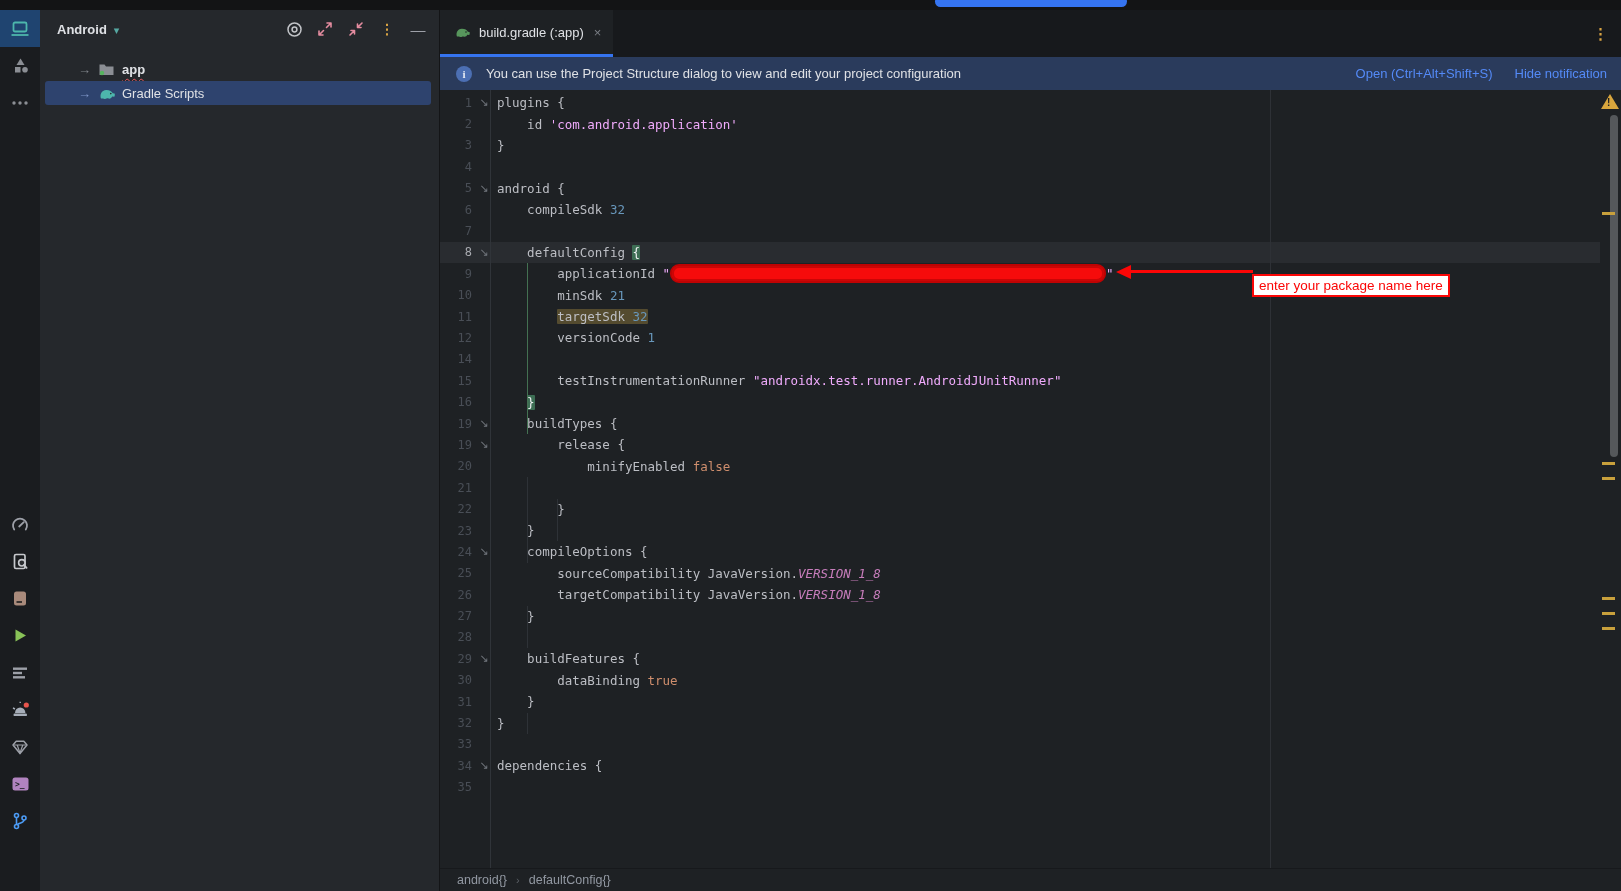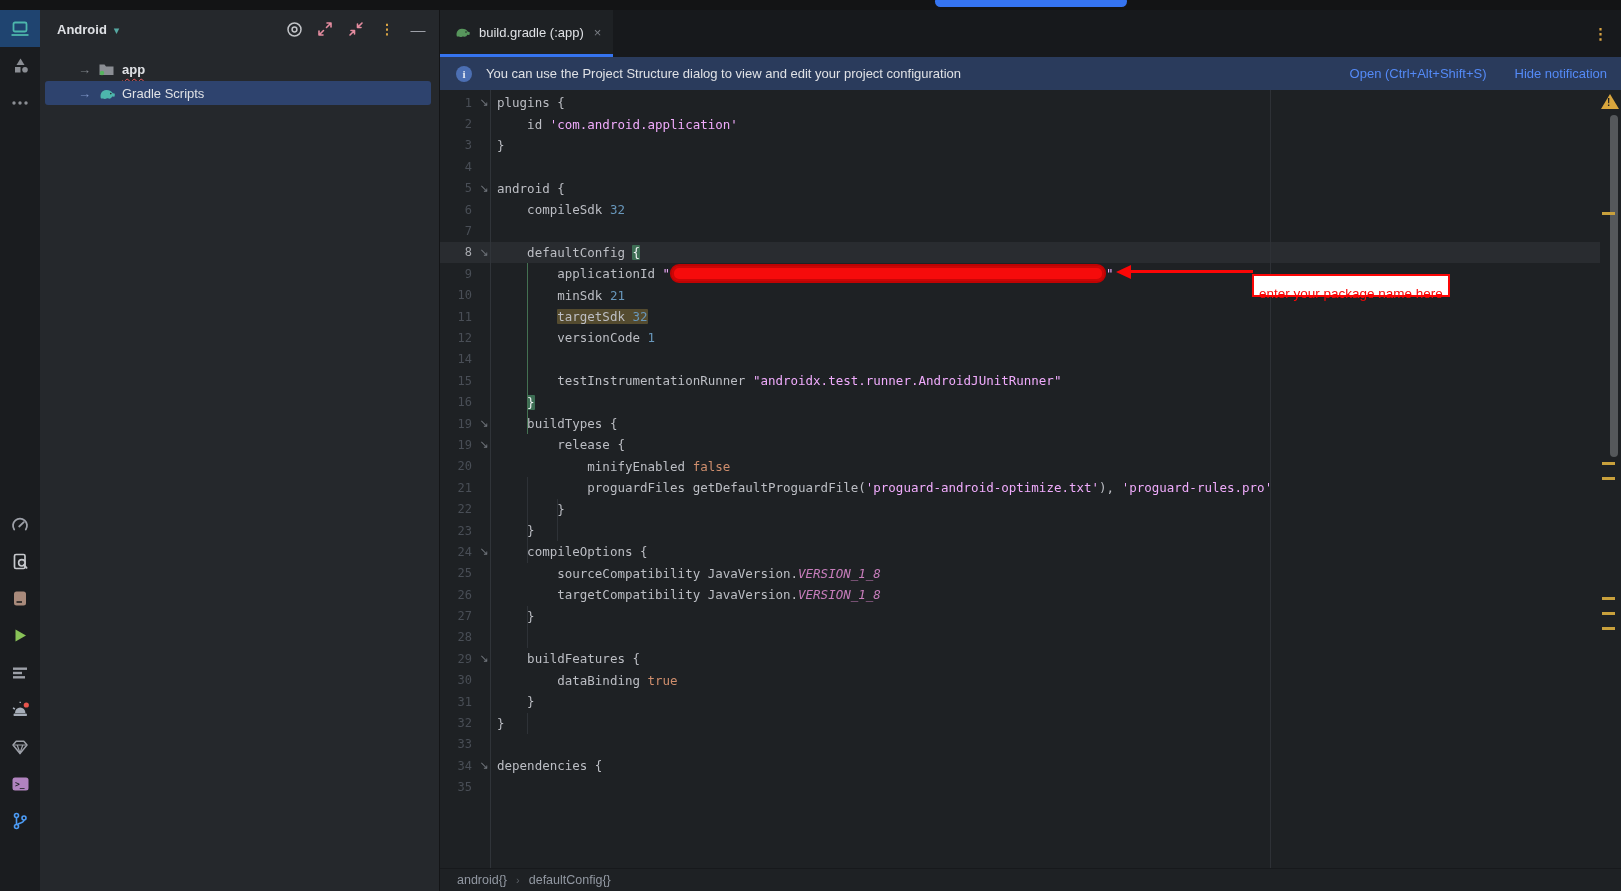--- a/index.html
+++ b/index.html
@@ -47,21 +47,21 @@
   .tab-close { color:#7A7E85; font-size:13px; margin-left:10px; cursor:pointer; }
   #tab-more { margin-left:auto; align-self:center; padding-right:13px; color:#D8A343; font-size:15px; font-weight:bold; cursor:pointer; }
 
   
   #banner { left:0; top:47px; width:1181px; height:33px; background:#2A3B5C; display:flex; align-items:center; padding:0 14px 0 16px; }
   #banner-info { width:16px; height:16px; border-radius:50%; background:#4C6FB3; color:#E8ECF4;
     font-size:11px; font-weight:bold; font-family:"Liberation Serif",serif; display:flex; align-items:center; justify-content:center; }
   #banner-text { color:#DFE1E5; font-size:13px; margin-left:14px; }
   .banner-link { color:#548AF7; font-size:13px; cursor:pointer; }
   #banner-open { margin-left:auto; }
-  #banner-hide { margin-left:28px; }
+  #banner-hide { margin-left:22px; }
 
   
   #editor { left:0; top:80px; width:1181px; height:778px; background:#1E2124; overflow:hidden; }
   #gutter-sep { position:absolute; left:50px; top:0; width:1px; height:778px; background:#303439; }
   #margin-guide { position:absolute; left:830px; top:0; width:1px; height:778px; background:#2E3136; }
   #code-lines { position:absolute; left:0; top:2px; width:1181px; }
   .cl { height:21.4px; display:flex; align-items:center; white-space:pre; position:relative; }
   .cl.cur { background:#292C30; width:1160px; }
   .ln { width:32px; text-align:right; color:#494E56; font:12px "DejaVu Sans Mono",monospace; flex:none; }
   .cl.cur .ln { color:#A8AAB0; }
@@ -84,21 +84,21 @@
   #warn-tri:after { content:"!"; position:absolute; left:-3px; top:3px; color:#1E2124; font-size:10px; font-weight:bold; }
   #scroll-thumb { position:absolute; left:1170px; top:25px; width:8px; height:342px;
     background:rgba(140,143,146,.5); border-radius:4px; cursor:pointer; }
   .tick { position:absolute; left:1162px; width:13px; height:3px; background:#C8A03C; cursor:pointer; }
 
   
   #arrow-head { position:absolute; left:676px; top:175px; width:0; height:0;
     border-top:7px solid transparent; border-bottom:7px solid transparent; border-right:15px solid #FB0606; }
   #arrow-line { position:absolute; left:689px; top:180px; width:124px; height:3px; background:#FB0606; }
   #anno-label { position:absolute; left:812px; top:184px; height:23px; background:#FFFFFF;
-    border:2px solid #FB0606; color:#FB0606; font-size:13.5px; line-height:19px; padding:8px 5px; white-space:nowrap; }
+    border:2px solid #FB0606; color:#FB0606; font-size:13.5px; line-height:19px; padding:0 5px; white-space:nowrap; }
 
   
   #crumbs { left:0; top:858px; width:1181px; height:23px; background:#1E2124; display:flex;
     align-items:center; padding-left:17px; font-size:12.5px; border-top:1px solid #17191C; }
   .crumb { color:#9298A2; cursor:pointer; }
   .crumb-sep { color:#5B6066; margin:0 9px; font-size:11px; }
 
   svg { display:block; }
 </style>
 </head>
@@ -303,21 +303,21 @@
           <div class="cl"><span class="ln">9</span><span class="fold"></span><span class="code"><span class="t-p">        applicationId </span><span class="t-s">"</span><span class="redbox"></span><span class="t-s">"</span></span></div>
           <div class="cl"><span class="ln">10</span><span class="fold"></span><span class="code"><span class="t-p">        minSdk </span><span class="t-n">21</span></span></div>
           <div class="cl"><span class="ln">11</span><span class="fold"></span><span class="code"><span class="t-p">        </span><span class="t-m"><span class="t-p">targetSdk </span><span class="t-n">32</span></span></span></div>
           <div class="cl"><span class="ln">12</span><span class="fold"></span><span class="code"><span class="t-p">        versionCode </span><span class="t-n">1</span></span></div>
           <div class="cl"><span class="ln">14</span><span class="fold"></span><span class="code"></span></div>
           <div class="cl"><span class="ln">15</span><span class="fold"></span><span class="code"><span class="t-p">        testInstrumentationRunner </span><span class="t-s">"androidx.test.runner.AndroidJUnitRunner"</span></span></div>
           <div class="cl"><span class="ln">16</span><span class="fold"></span><span class="code"><span class="t-p">    </span><span class="t-b">}</span></span></div>
           <div class="cl"><span class="ln">19</span><span class="fold">↘</span><span class="code"><span class="t-p">    buildTypes {</span></span></div>
           <div class="cl"><span class="ln">19</span><span class="fold">↘</span><span class="code"><span class="t-p">        release {</span></span></div>
           <div class="cl"><span class="ln">20</span><span class="fold"></span><span class="code"><span class="t-p">            minifyEnabled </span><span class="t-k">false</span></span></div>
-          <div class="cl"><span class="ln">21</span><span class="fold"></span><span class="code"><span class="t-p">            proguardFiles getDefaultProguardFile(</span><span class="t-s">'proguard-android-optimize.txt'</span><span class="t-p">), </span><span class="t-s">'proguard-rules.pro'</span></span></div>
+          <div class="cl"><span class="ln">21</span><span class="fold"></span></div>
           <div class="cl"><span class="ln">22</span><span class="fold"></span><span class="code"><span class="t-p">        }</span></span></div>
           <div class="cl"><span class="ln">23</span><span class="fold"></span><span class="code"><span class="t-p">    }</span></span></div>
           <div class="cl"><span class="ln">24</span><span class="fold">↘</span><span class="code"><span class="t-p">    compileOptions {</span></span></div>
           <div class="cl"><span class="ln">25</span><span class="fold"></span><span class="code"><span class="t-p">        sourceCompatibility JavaVersion.</span><span class="t-v">VERSION_1_8</span></span></div>
           <div class="cl"><span class="ln">26</span><span class="fold"></span><span class="code"><span class="t-p">        targetCompatibility JavaVersion.</span><span class="t-v">VERSION_1_8</span></span></div>
           <div class="cl"><span class="ln">27</span><span class="fold"></span><span class="code"><span class="t-p">    }</span></span></div>
           <div class="cl"><span class="ln">28</span><span class="fold"></span><span class="code"></span></div>
           <div class="cl"><span class="ln">29</span><span class="fold">↘</span><span class="code"><span class="t-p">    buildFeatures {</span></span></div>
           <div class="cl"><span class="ln">30</span><span class="fold"></span><span class="code"><span class="t-p">        dataBinding </span><span class="t-k">true</span></span></div>
           <div class="cl"><span class="ln">31</span><span class="fold"></span><span class="code"><span class="t-p">    }</span></span></div>

